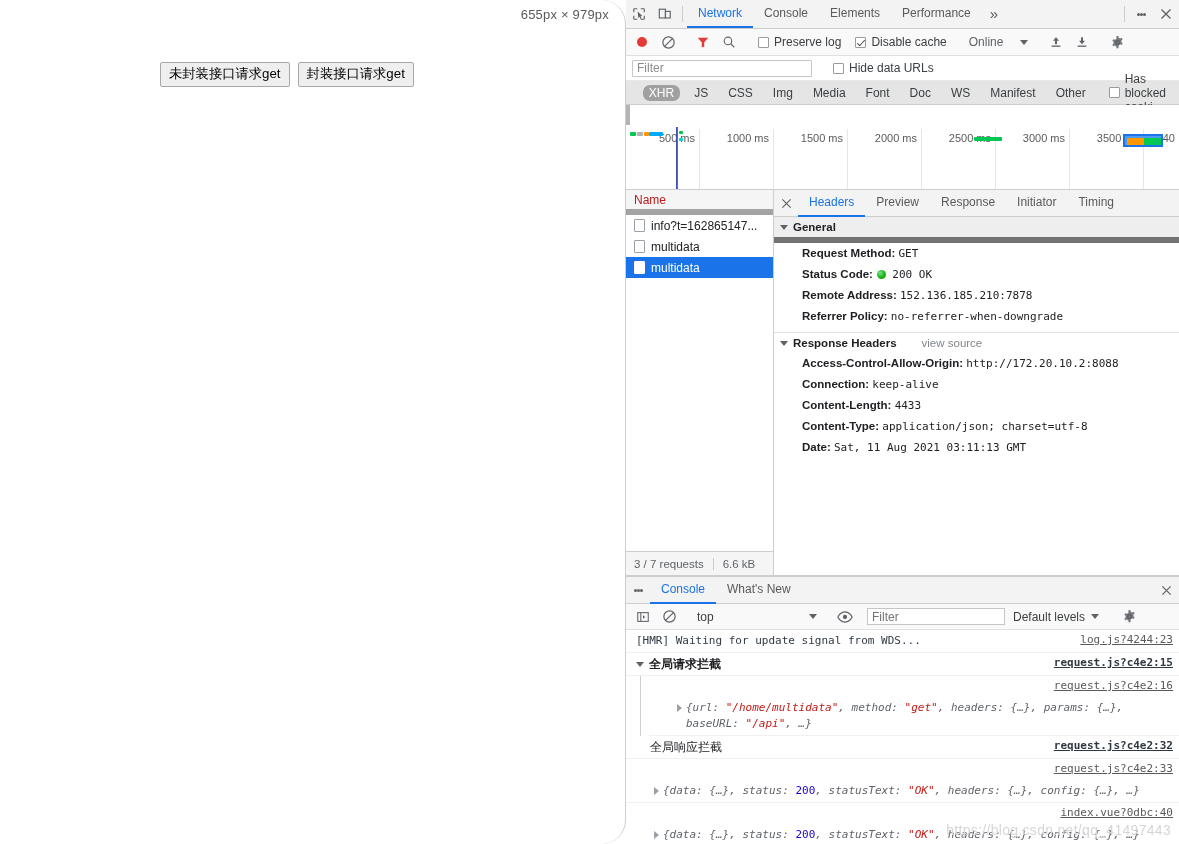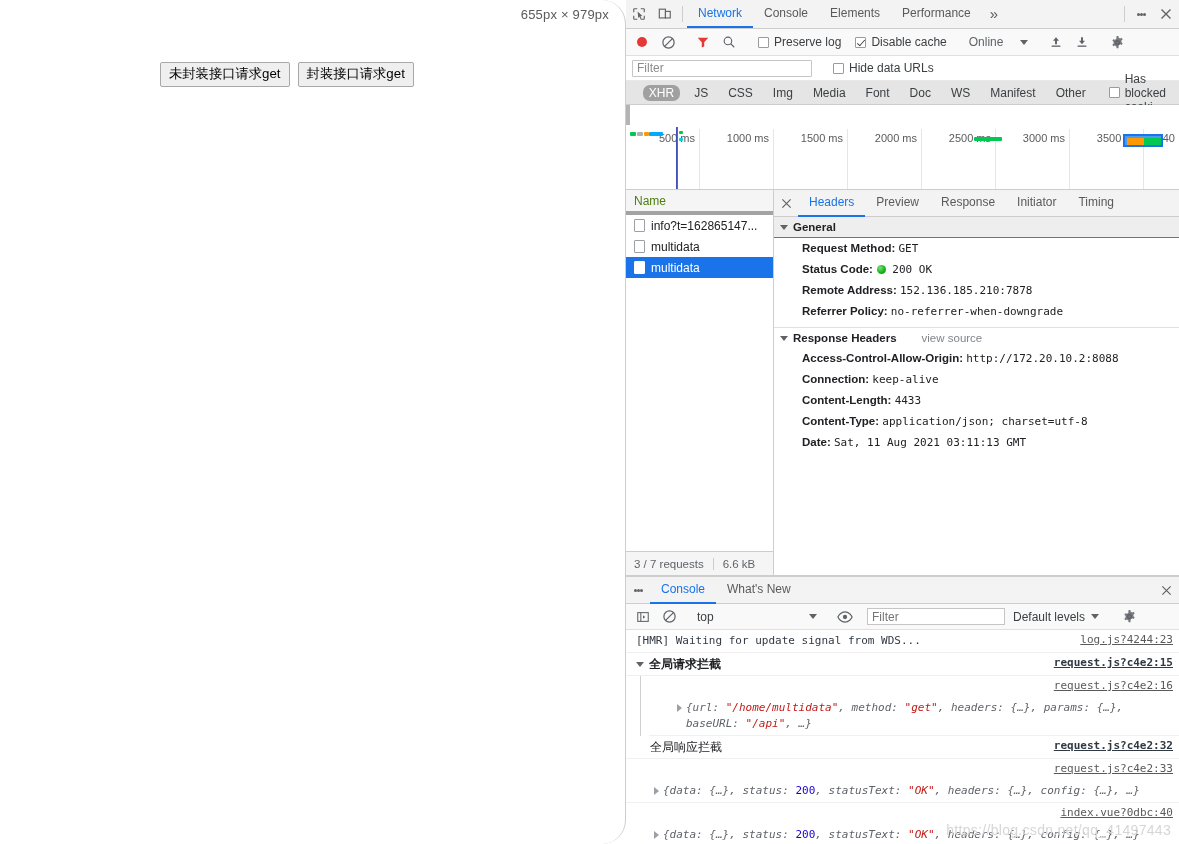--- a/index.html
+++ b/index.html
@@ -129,21 +129,21 @@
                white-space: nowrap; }
   .ov-left-edge { position: absolute; left: 0; top: 0; width: 4px; height: 20px; background: #b4b4b4; }
   .wf { position: absolute; height: 4px; border-radius: 1px; }
   .vline { position: absolute; top: 22px; bottom: 0; width: 1px; }
 
   
   .net-body { flex: 1 1 auto; display: flex; min-height: 0; border-bottom: 1px solid #cdcdcd; }
   .req-list { width: 148px; display: flex; flex-direction: column;
               border-right: 1px solid #cdcdcd; min-height: 0; }
   .req-head { height: 25px; display: flex; align-items: center; padding-left: 8px;
-              background: #f5f5f5; border-bottom: 4px solid #a3a3a3; color: #4d7c0f;
+              background: #f5f5f5; border-bottom: 6px solid #a3a3a3; color: #b91c1c;
               font-size: 12px; flex: 0 0 auto; }
   .req-rows { flex: 1 1 auto; overflow: hidden; background: #fff; }
   .req-row { height: 21px; display: flex; align-items: center; gap: 6px;
              padding-left: 8px; font-size: 12px; color: #202124; cursor: default; }
   .req-row.selected { background: #1a73e8; color: #fff; }
   .doc-ico { width: 11px; height: 13px; border: 1px solid #9aa0a6; background: #fff;
              flex: 0 0 auto; border-radius: 1px; }
   .req-row.selected .doc-ico { border-color: #fff; background: #fff; }
   .req-name { overflow: hidden; text-overflow: ellipsis; white-space: nowrap; }
   .req-status { height: 24px; display: flex; align-items: center; gap: 9px;
@@ -157,21 +157,21 @@
               border-bottom: 1px solid #cdcdcd; background: #f3f3f3; flex: 0 0 auto; }
   .det-close { width: 24px; display: flex; align-items: center; justify-content: center;
                color: #5f6368; font-size: 14px; cursor: default; }
   .det-tab { padding: 0 11px; height: 27px; display: flex; align-items: center;
              color: #5a5a5a; font-size: 12px; cursor: default;
              border-bottom: 2px solid transparent; }
   .det-tab.active { color: #1a73e8; border-bottom-color: #1a73e8; }
   .det-body { flex: 1 1 auto; overflow: hidden; background: #fff; }
   .sec-head { background: #eeeeee; padding: 4px 8px 4px 6px; font-weight: bold;
               font-size: 11.5px; color: #202124; display: flex; align-items: center; gap: 5px;
-              border-bottom: 1px solid #737373; cursor: default; }
+              border-bottom: 6px solid #737373; cursor: default; }
   .tri { width: 0; height: 0; border-left: 5px solid #5f6368;
          border-top: 4px solid transparent; border-bottom: 4px solid transparent; }
   .tri.open { border-left: 4px solid transparent; border-right: 4px solid transparent;
               border-top: 5px solid #5f6368; border-bottom: none; }
   .sec-head .viewsrc { font-weight: normal; color: #80868b; margin-left: 20px; cursor: default; }
   .kv { padding: 3px 8px 3px 28px; font-size: 11.5px; line-height: 15px;
         word-break: break-all; color: #202124; }
   .kv .k { font-weight: bold; font-family: "Liberation Sans", sans-serif; }
   .kv .v { font-family: "DejaVu Sans Mono", monospace; font-size: 11px; }
   .status-dot { display: inline-block; width: 9px; height: 9px; border-radius: 50%;

